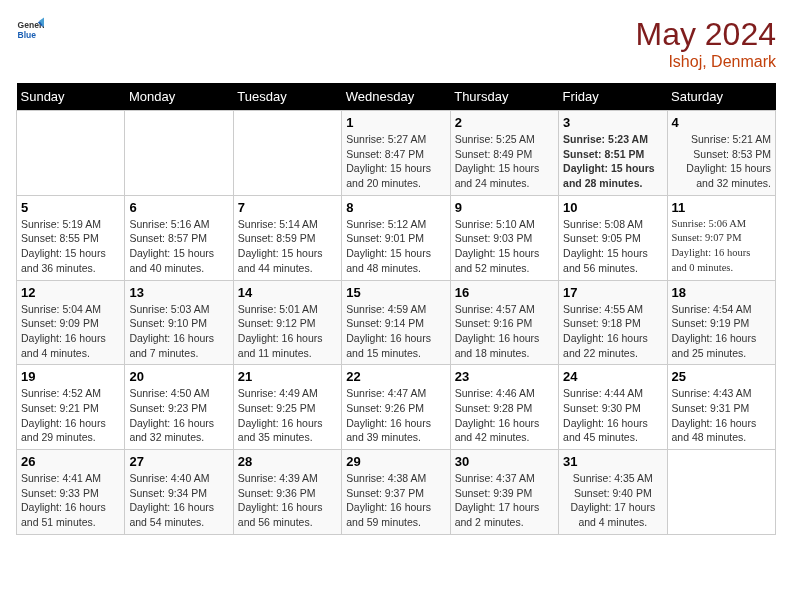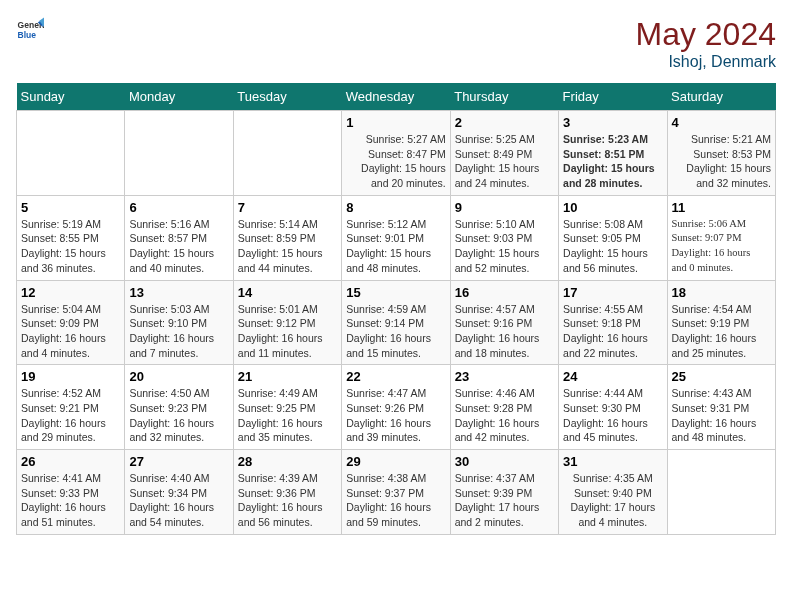--- a/index.html
+++ b/index.html
@@ -28,29 +28,29 @@
     .title-section {
       text-align: right;
     }
     .month-year {
       font-size: 32px;
       font-weight: normal;
       color: #7f1d1d;
     }
     .location {
       font-size: 16px;
-      color: #0c4a6e;
+      color: #c2410c;
     }
     table {
       width: 100%;
       border-collapse: collapse;
       font-size: 11px;
     }
     thead tr th {
-      background-color: #0f766e;
+      background-color: #000000;
       color: white;
       padding: 6px 4px;
       text-align: left;
       font-size: 13px;
       font-weight: normal;
     }
     tbody tr td {
       border: 1px solid #ccc;
       vertical-align: top;
       padding: 4px;
@@ -106,21 +106,21 @@
         <th>Saturday</th>
       </tr>
   </thead>
   <tbody id="calendar-body">
   <tr>
         <td class="empty"></td>
         <td class="empty"></td>
         <td class="empty"></td>
         <td>
           <div class="day-number">1</div>
-          <div class="cell-text" style="white-space: pre-line; text-align: right;">Sunrise: 5:27 AM
+          <div class="cell-text" style="white-space: pre-line;">Sunrise: 5:27 AM
 Sunset: 8:47 PM
 Daylight: 15 hours
 and 20 minutes.</div>
         </td>
         <td>
           <div class="day-number">2</div>
           <div class="cell-text" style="white-space: pre-line;">Sunrise: 5:25 AM
 Sunset: 8:49 PM
 Daylight: 15 hours
 and 24 minutes.</div>

